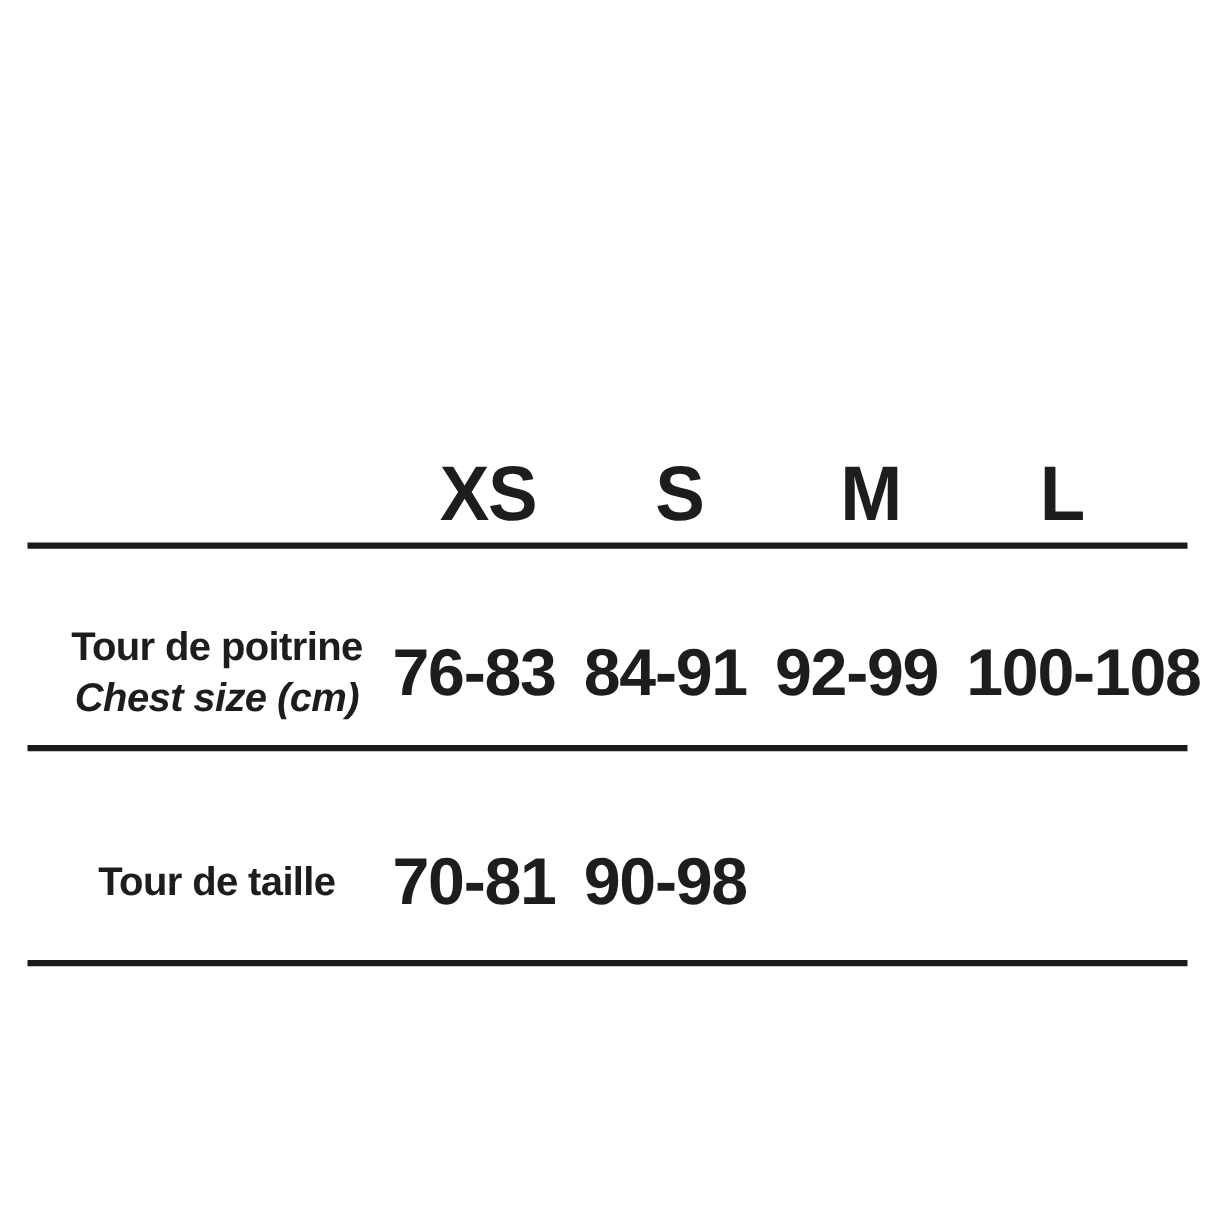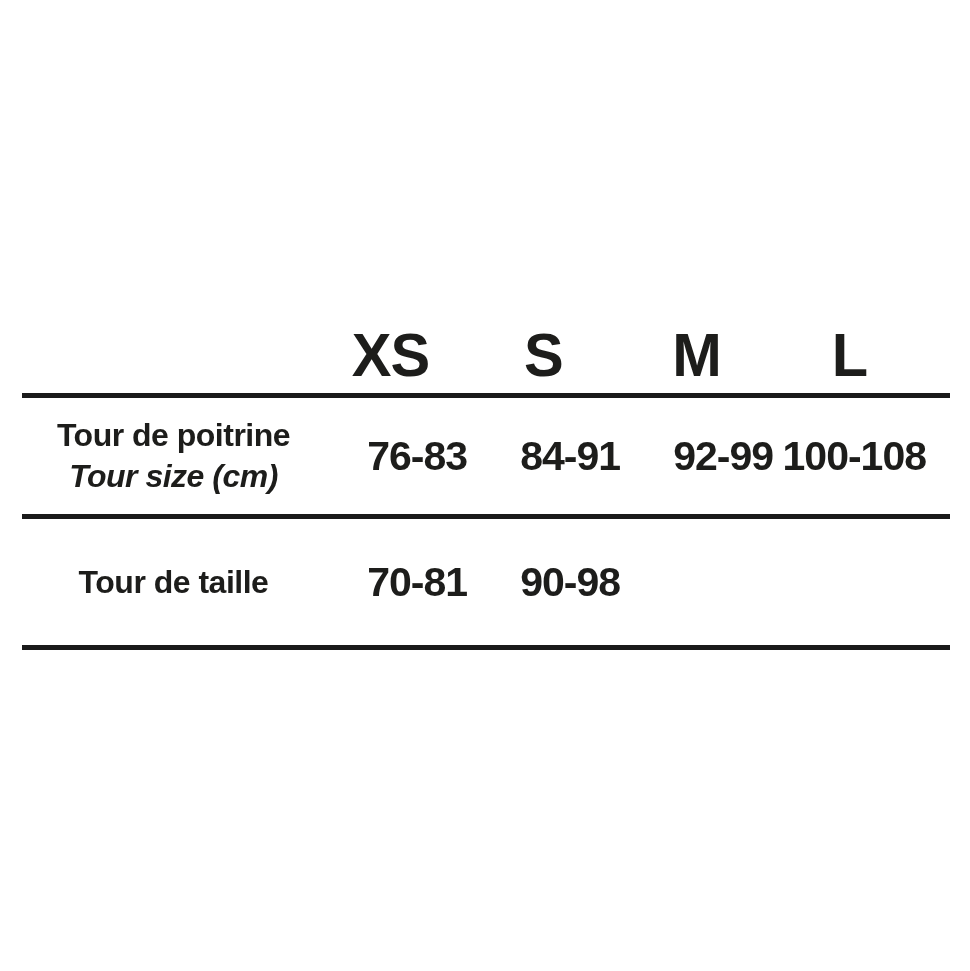--- a/index.html
+++ b/index.html
@@ -19,20 +19,21 @@
   .size-chart {
     position: absolute;
     left: 22px;
     top: 320px;
     width: 928px;
   }
   .grid {
     display: grid;
     grid-template-columns: 292px 153px 153px 153px 153px;
     width: 904px;
+    margin-top: 41px;
   }
   .header-row {
     height: 73px;
     align-items: end;
   }
   .size-header {
     text-align: center;
     font-size: 62px;
     font-weight: 700;
     line-height: 1;
@@ -55,22 +56,22 @@
     font-size: 32px;
     font-weight: 700;
     letter-spacing: -0.5px;
     white-space: nowrap;
     text-align: center;
   }
   .label-en {
     font-style: italic;
   }
   .value-cell {
-    text-align: right;
-    font-size: 41px;
+    text-align: left;
+    font-size: 53px;
     font-weight: 700;
     letter-spacing: -1px;
     white-space: nowrap;
   }
 </style>
 </head>
 <body>
 
 <div class="sheet">
   <div class="size-chart">
@@ -81,21 +82,21 @@
       <div class="size-header">S</div>
       <div class="size-header">M</div>
       <div class="size-header">L</div>
     </div>
 
     <div class="rule"></div>
 
     <div class="grid data-row row-0">
       <div class="label-cell">
         <div>Tour de poitrine</div>
-        <div class="label-en">Tour size (cm)</div>
+        <div class="label-en">Chest size (cm)</div>
       </div>
       <div class="value-cell">76-83</div>
       <div class="value-cell">84-91</div>
       <div class="value-cell">92-99</div>
       <div class="value-cell">100-108</div>
     </div>
 
     <div class="rule"></div>
 
     <div class="grid data-row row-1">

